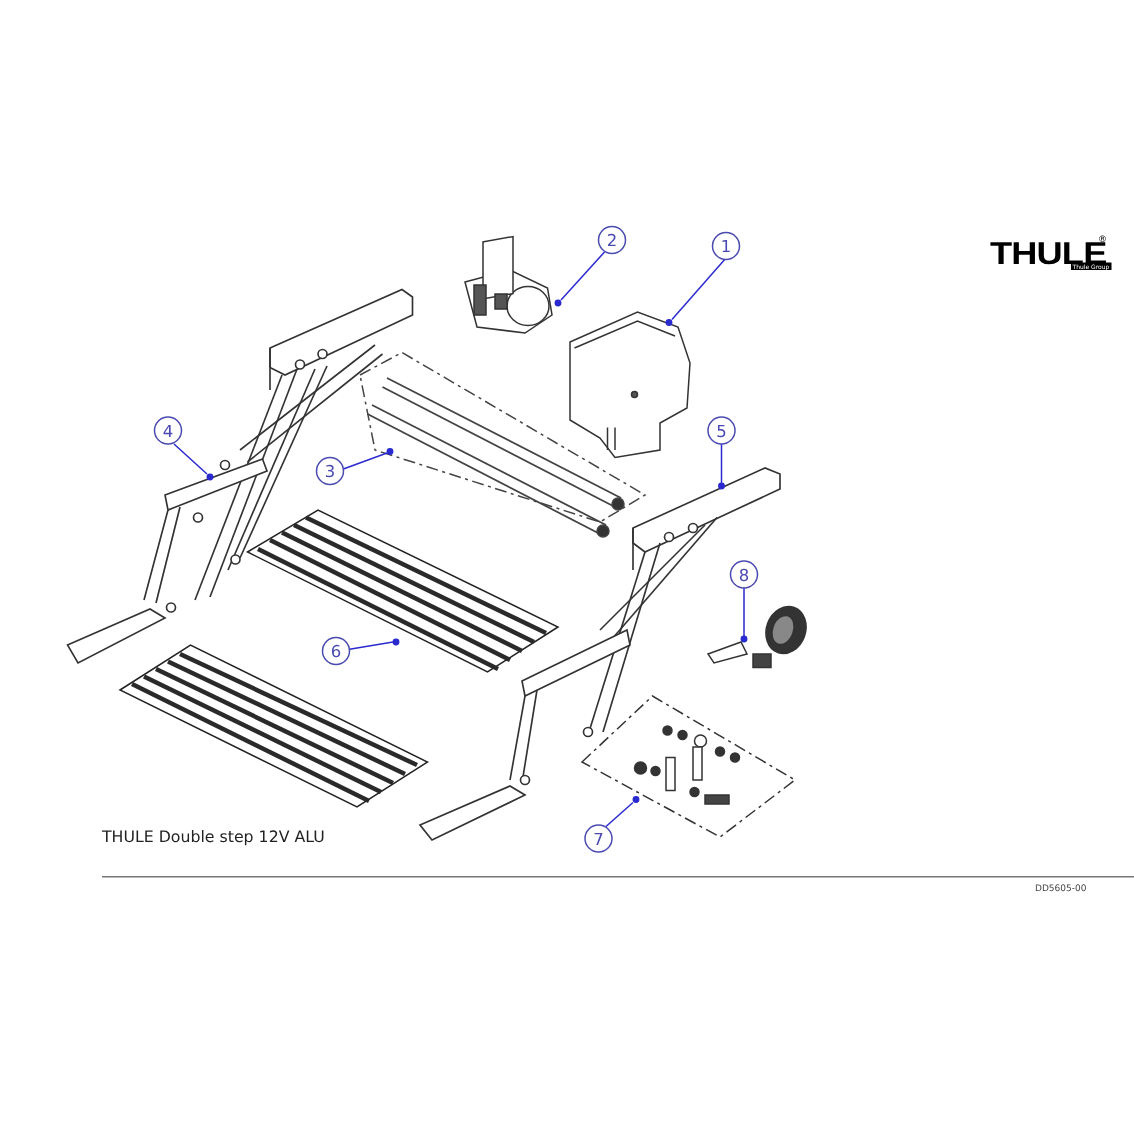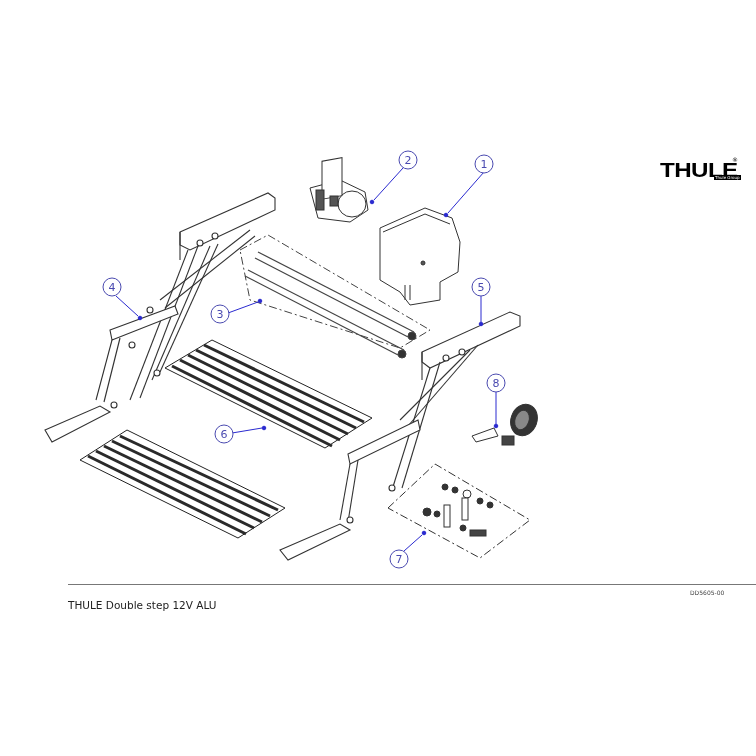--- a/index.html
+++ b/index.html
@@ -2,21 +2,21 @@
 <html><head>
 <meta charset="utf-8">
 <style>
   html, body { margin:0; padding:0; background:#ffffff; }
   body { width:756px; height:756px; position:relative; overflow:hidden; font-family:"DejaVu Sans", sans-serif; }
   .stage { position:absolute; left:0; top:0; width:756px; height:756px; }
   svg { position:absolute; left:0; top:0; }
   .logo { position:absolute; left:660px; top:158px; font-family:"Liberation Sans", sans-serif; font-weight:900; font-size:21px; letter-spacing:-0.5px; color:#000; transform:scaleX(1.15); transform-origin:left; }
   .logo-reg { position:absolute; left:732px; top:156px; font-size:6px; color:#000; }
   .logo-sub { position:absolute; left:714px; top:175px; font-size:4px; background:#000; color:#fff; padding:0 1px; }
-  .caption { position:absolute; left:68px; top:599px; font-size:10.5px; color:#222; }
+  .caption { position:absolute; left:68px; top:552px; font-size:10.5px; color:#222; }
   .docnum { position:absolute; left:690px; top:589px; font-size:6px; color:#444; }
   .rule { position:absolute; left:68px; top:584px; width:688px; height:1px; background:#777; }
   .callout-label { font-family:"DejaVu Sans", sans-serif; font-size:11px; fill:#4a4ab0; }
 </style>
 </head>
 <body>
 
 <div class="stage">
 
   <svg width="756" height="756" viewBox="0 0 756 756">

